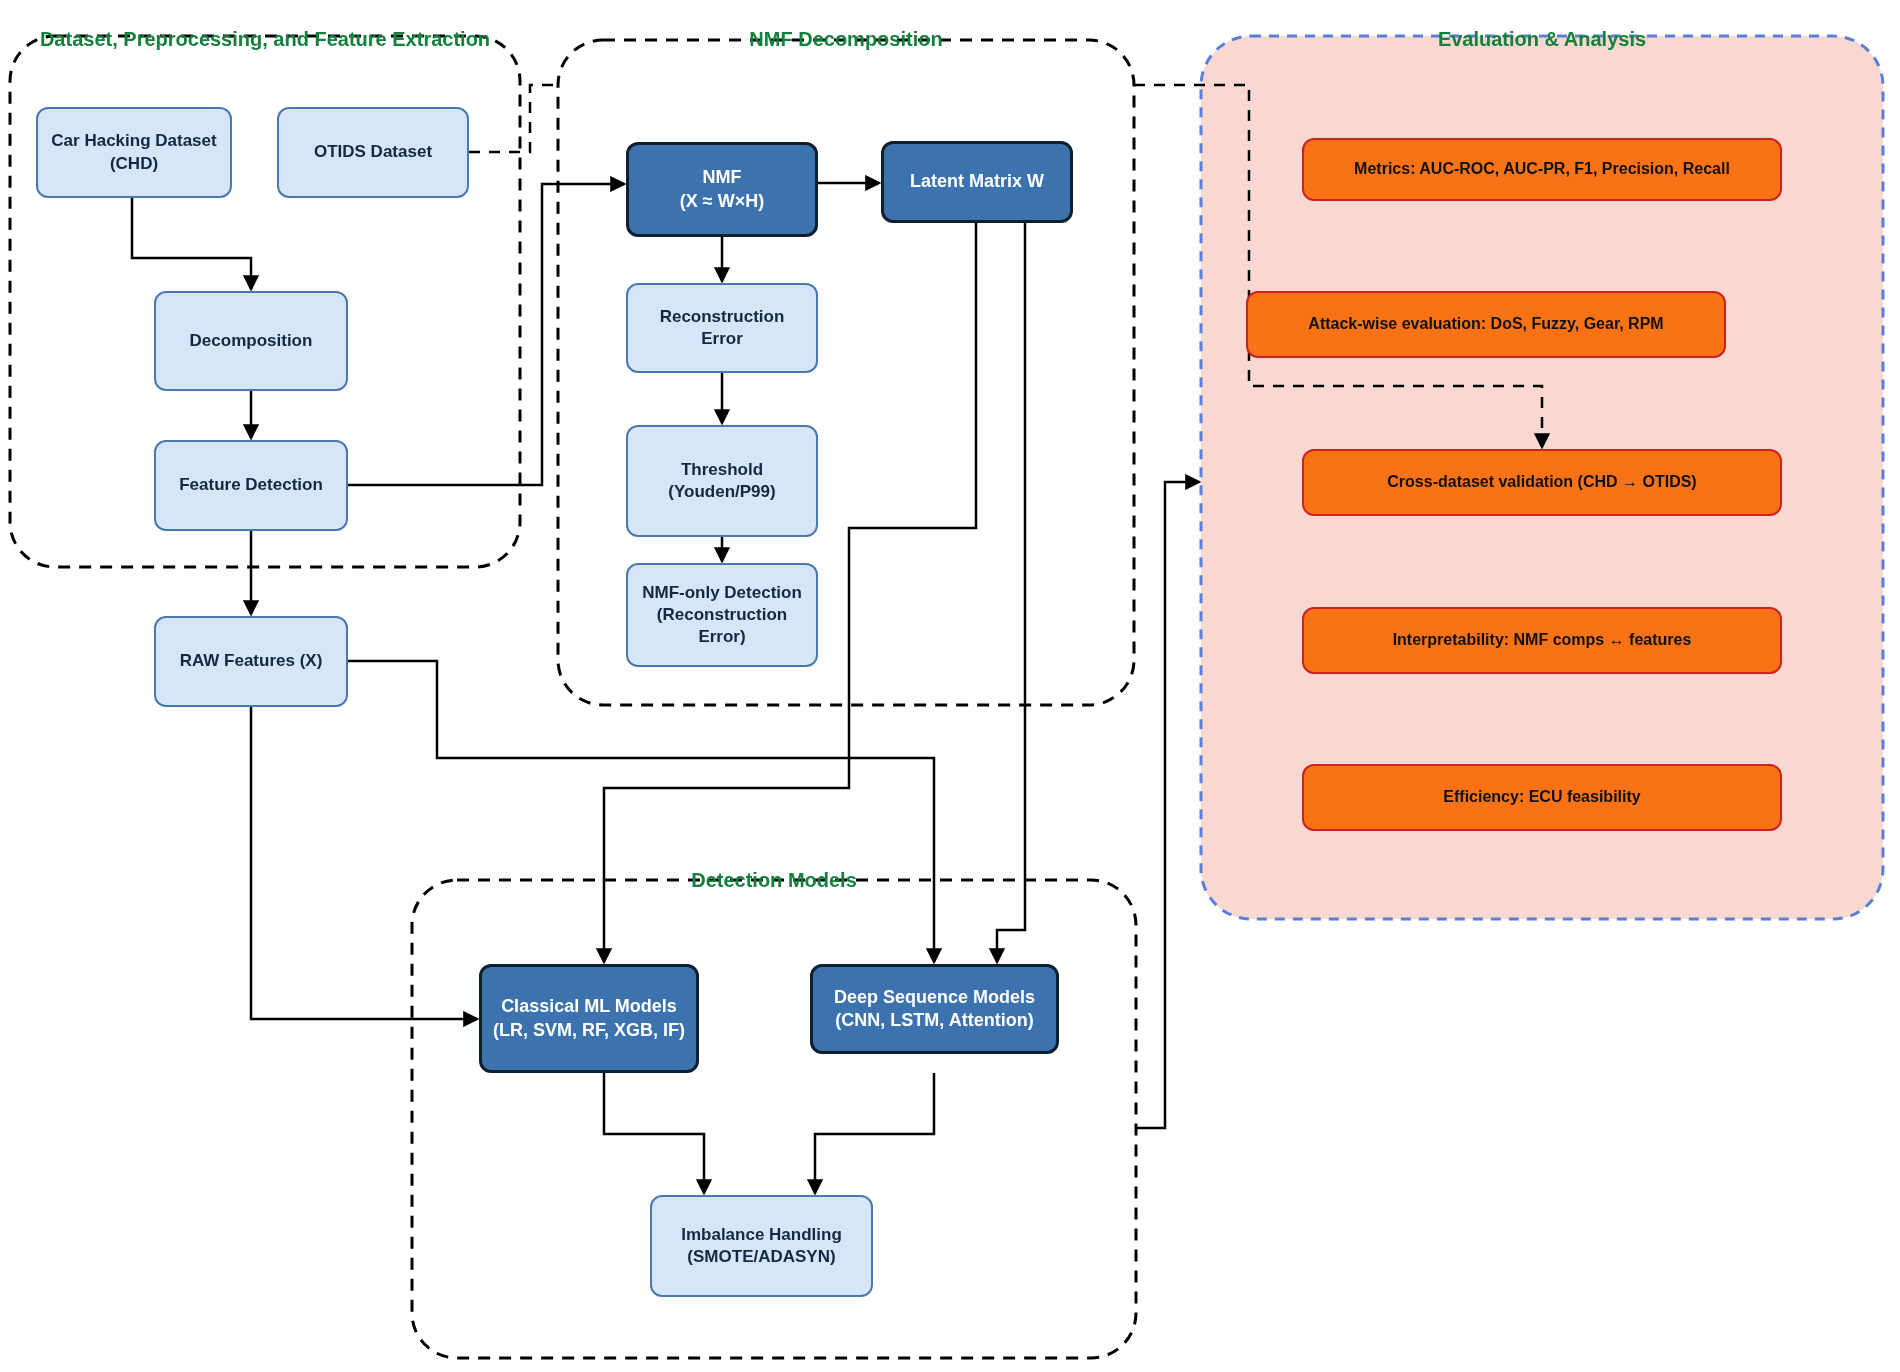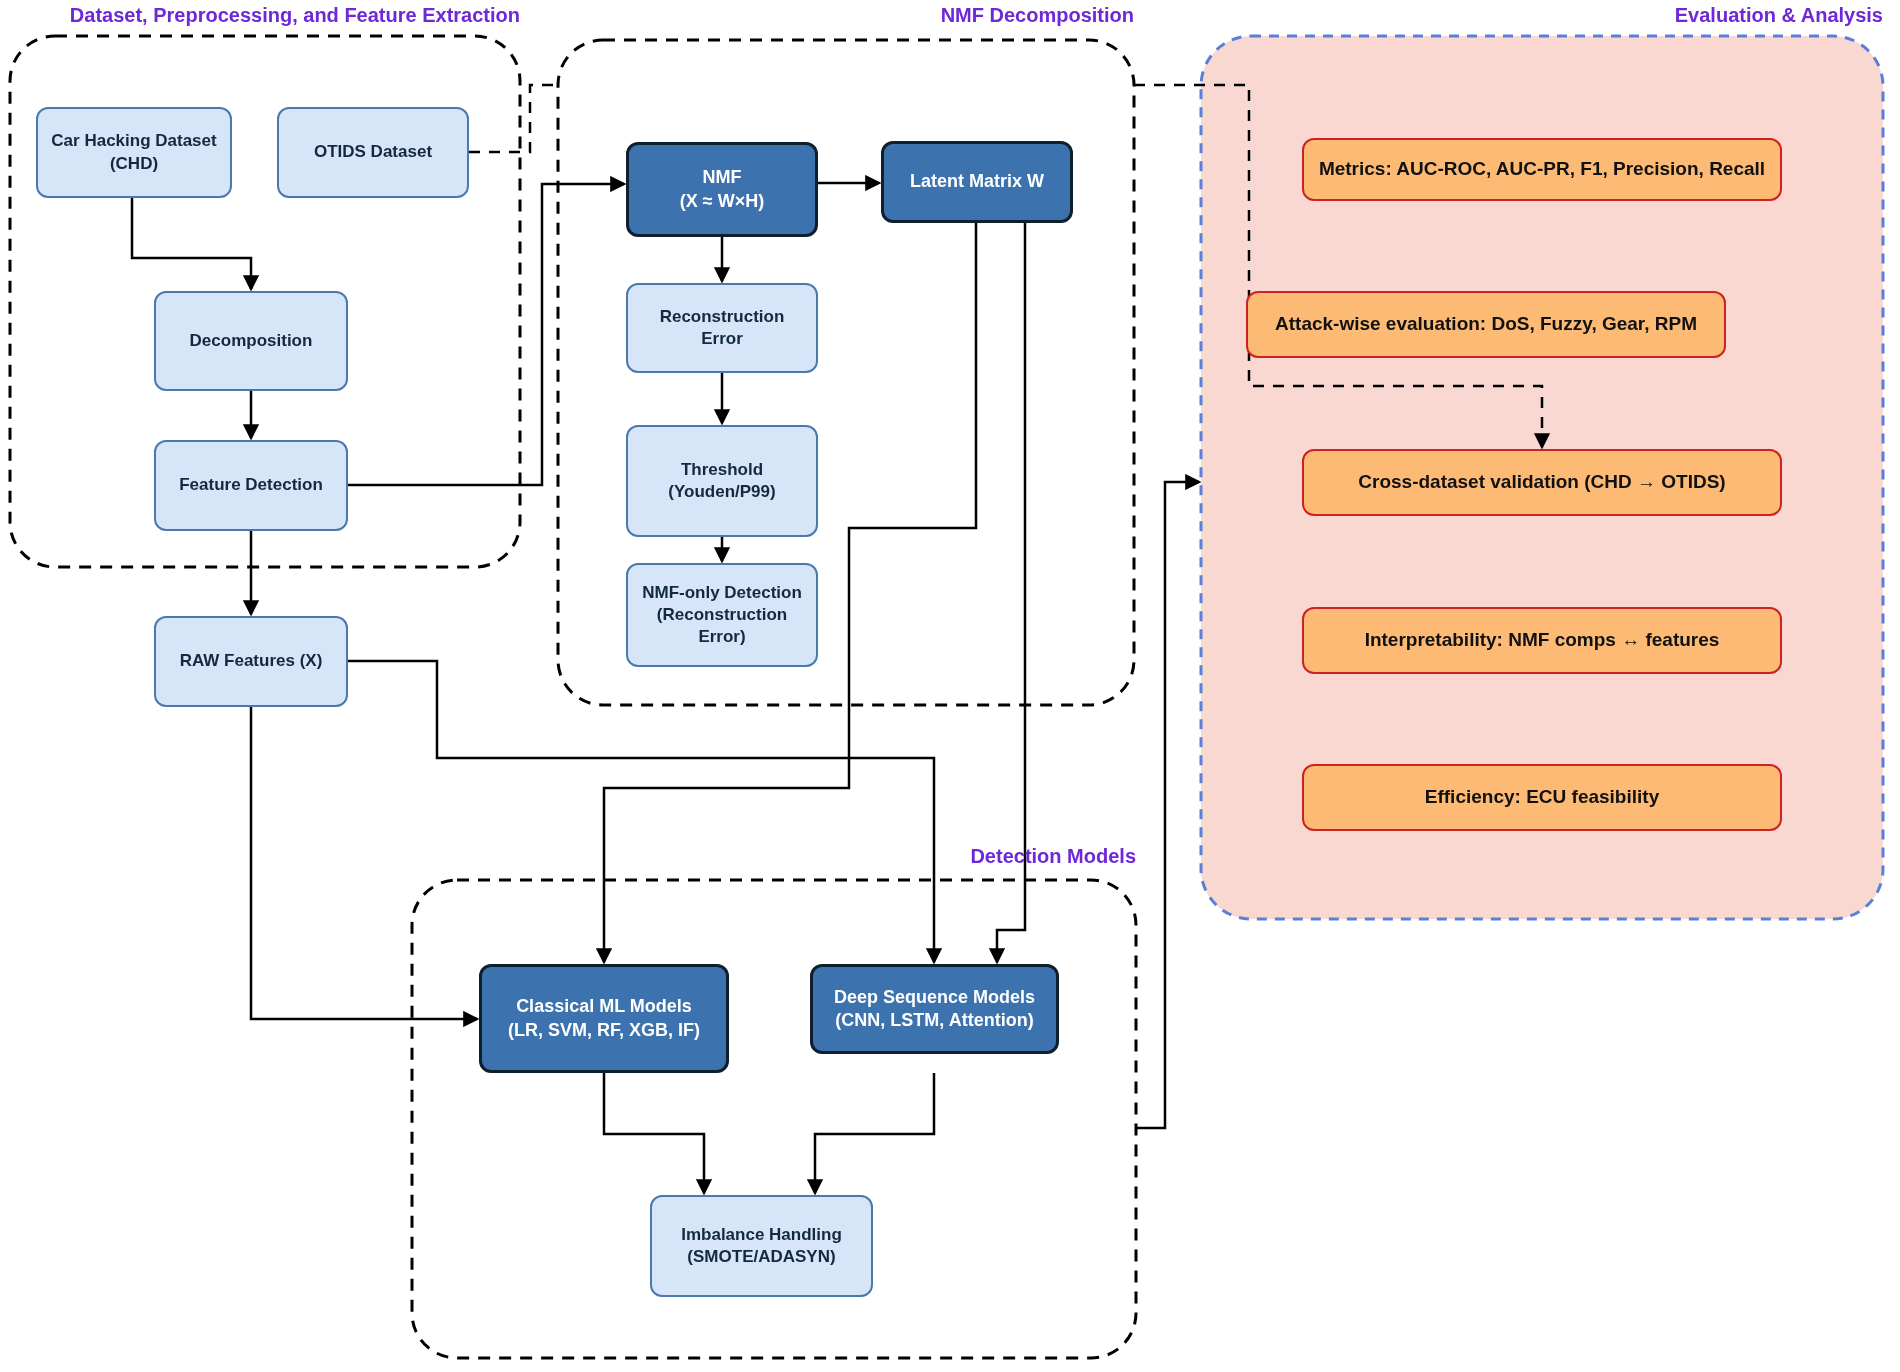--- a/index.html
+++ b/index.html
@@ -6,41 +6,41 @@
   .canvas{
     position:relative;
     width:1900px;height:1372px;
     background:#ffffff;
     font-family:"Liberation Sans", sans-serif;
     overflow:hidden;
   }
   .layer{position:absolute;left:0;top:0;}
   .title{
     position:absolute;
-    font-weight:bold;font-size:20px;color:#6d28d9;
-    text-align:right;white-space:nowrap;
+    font-weight:bold;font-size:20px;color:#15803d;
+    text-align:center;white-space:nowrap;margin-top:24px;
   }
   .node{
     position:absolute;box-sizing:border-box;
     display:flex;align-items:center;justify-content:center;
     text-align:center;font-weight:bold;
     white-space:pre-line;line-height:1.3;
     border-radius:12px;padding:2px 3px;
   }
   .light{
     background:#d6e5f8;border:2.5px solid #4a79ad;
     color:#13293f;font-size:17px;
   }
   .dark{
     background:#3c72ad;border:3px solid #0e1f2e;
     color:#ffffff;font-size:18px;
   }
   .pinkbox{
-    background:#fdba74;border:2.5px solid #cc2222;
-    color:#111111;font-size:19px;white-space:nowrap;
+    background:#f97316;border:2.5px solid #cc2222;
+    color:#111111;font-size:16px;white-space:nowrap;
   }
 </style>
 </head>
 <body>
 
 <div class="canvas">
 
   <svg class="layer" width="1900" height="1372" viewBox="0 0 1900 1372">
     <defs>
       <marker id="arrow" viewBox="0 0 10 10" refX="8.5" refY="5" markerWidth="6.5" markerHeight="6.5" orient="auto-start-reverse">
@@ -94,21 +94,21 @@
 (X ≈ W×H)</div>
   <div class="node dark" style="left:881px;top:141px;width:192px;height:82px">Latent Matrix W</div>
   <div class="node light" style="left:626px;top:283px;width:192px;height:90px">Reconstruction
 Error</div>
   <div class="node light" style="left:626px;top:425px;width:192px;height:112px">Threshold
 (Youden/P99)</div>
   <div class="node light" style="left:626px;top:563px;width:192px;height:104px">NMF-only Detection
 (Reconstruction
 Error)</div>
 
-  <div class="node dark" style="left:479px;top:964px;width:250px;height:109px">Classical ML Models
+  <div class="node dark" style="left:479px;top:964px;width:220px;height:109px">Classical ML Models
 (LR, SVM, RF, XGB, IF)</div>
   <div class="node dark" style="left:810px;top:964px;width:249px;height:90px">Deep Sequence Models
 (CNN, LSTM, Attention)</div>
   <div class="node light" style="left:650px;top:1195px;width:223px;height:102px">Imbalance Handling
 (SMOTE/ADASYN)</div>
 
   <div class="node pinkbox" style="left:1302px;top:138px;width:480px;height:63px">Metrics: AUC-ROC, AUC-PR, F1, Precision, Recall</div>
   <div class="node pinkbox" style="left:1246px;top:291px;width:480px;height:67px">Attack-wise evaluation: DoS, Fuzzy, Gear, RPM</div>
   <div class="node pinkbox" style="left:1302px;top:449px;width:480px;height:67px">Cross-dataset validation (CHD → OTIDS)</div>
   <div class="node pinkbox" style="left:1302px;top:607px;width:480px;height:67px">Interpretability: NMF comps ↔ features</div>

